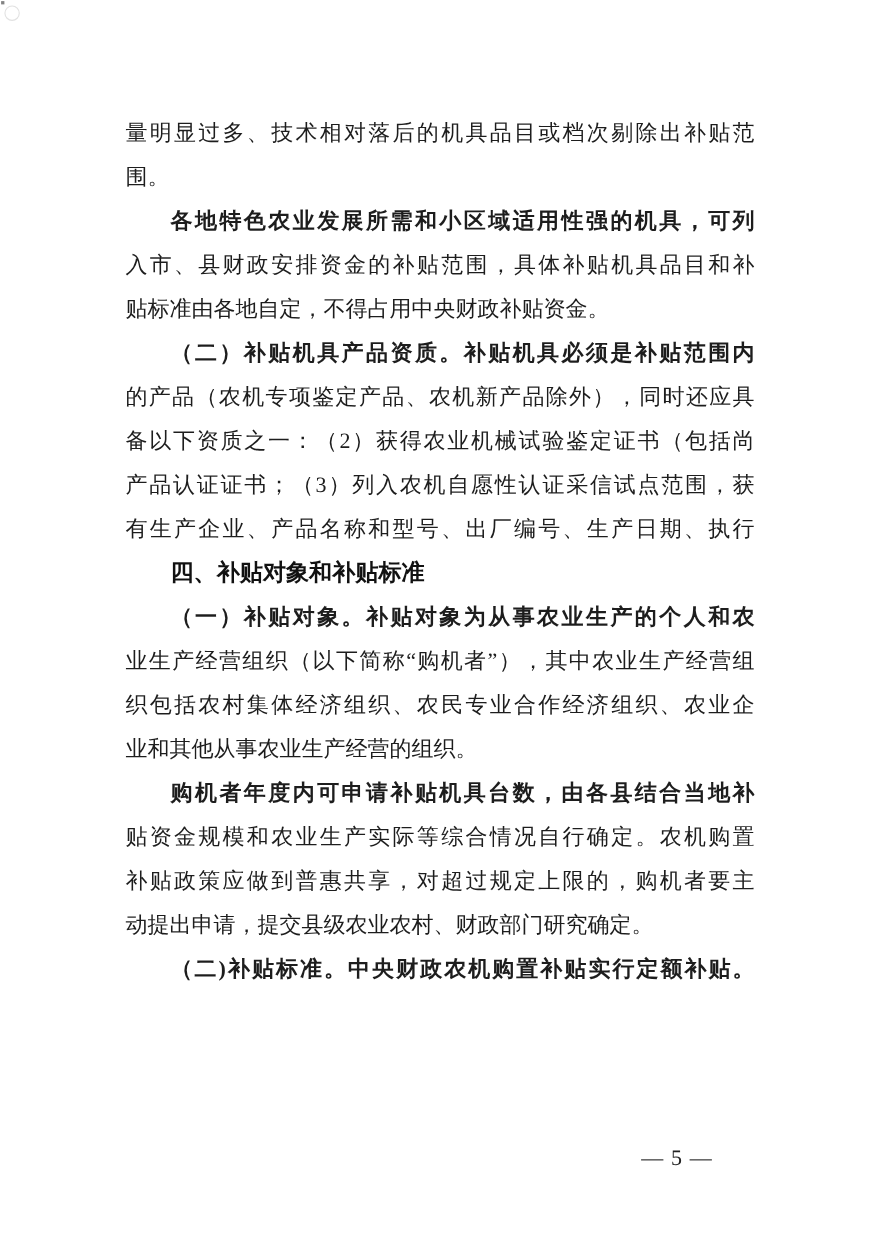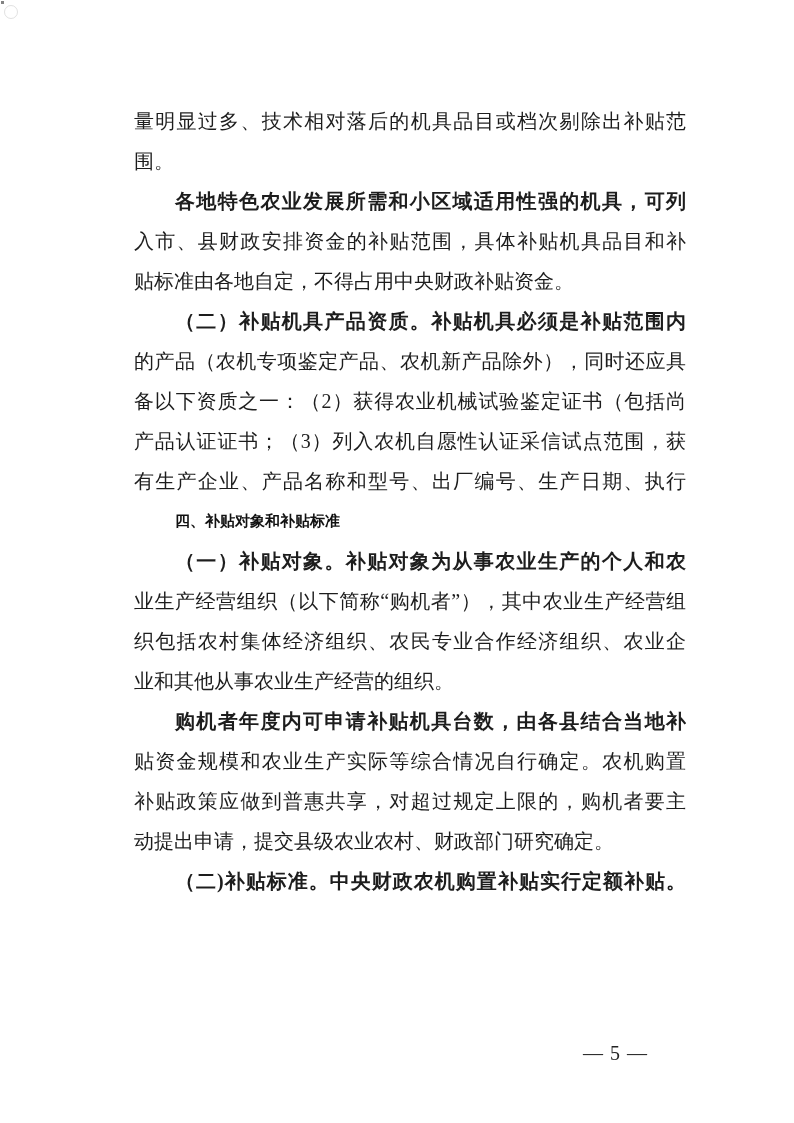--- a/index.html
+++ b/index.html
@@ -17,31 +17,30 @@
     left: 114px;
     top: 101px;
     width: 572px;
   }
   .line {
     height: 40px;
     line-height: 40px;
     font-size: 20px;
     overflow: hidden;
     text-align: left;
-    margin-left: 20px;
   }
   .fill {
     text-align: justify;
     text-align-last: justify;
   }
   .ind { text-indent: 41px; font-weight: bold; }
   .heading {
     font-family: "Liberation Sans", "DejaVu Sans", sans-serif;
     font-weight: 700;
-    font-size: 15px;
+    font-size: 21px;
     text-align: left;
     text-align-last: left;
     color: #111111;
   }
   .footer {
     position: absolute;
     top: 1041px;
     right: 146px;
     font-size: 20px;
     line-height: 24px;

